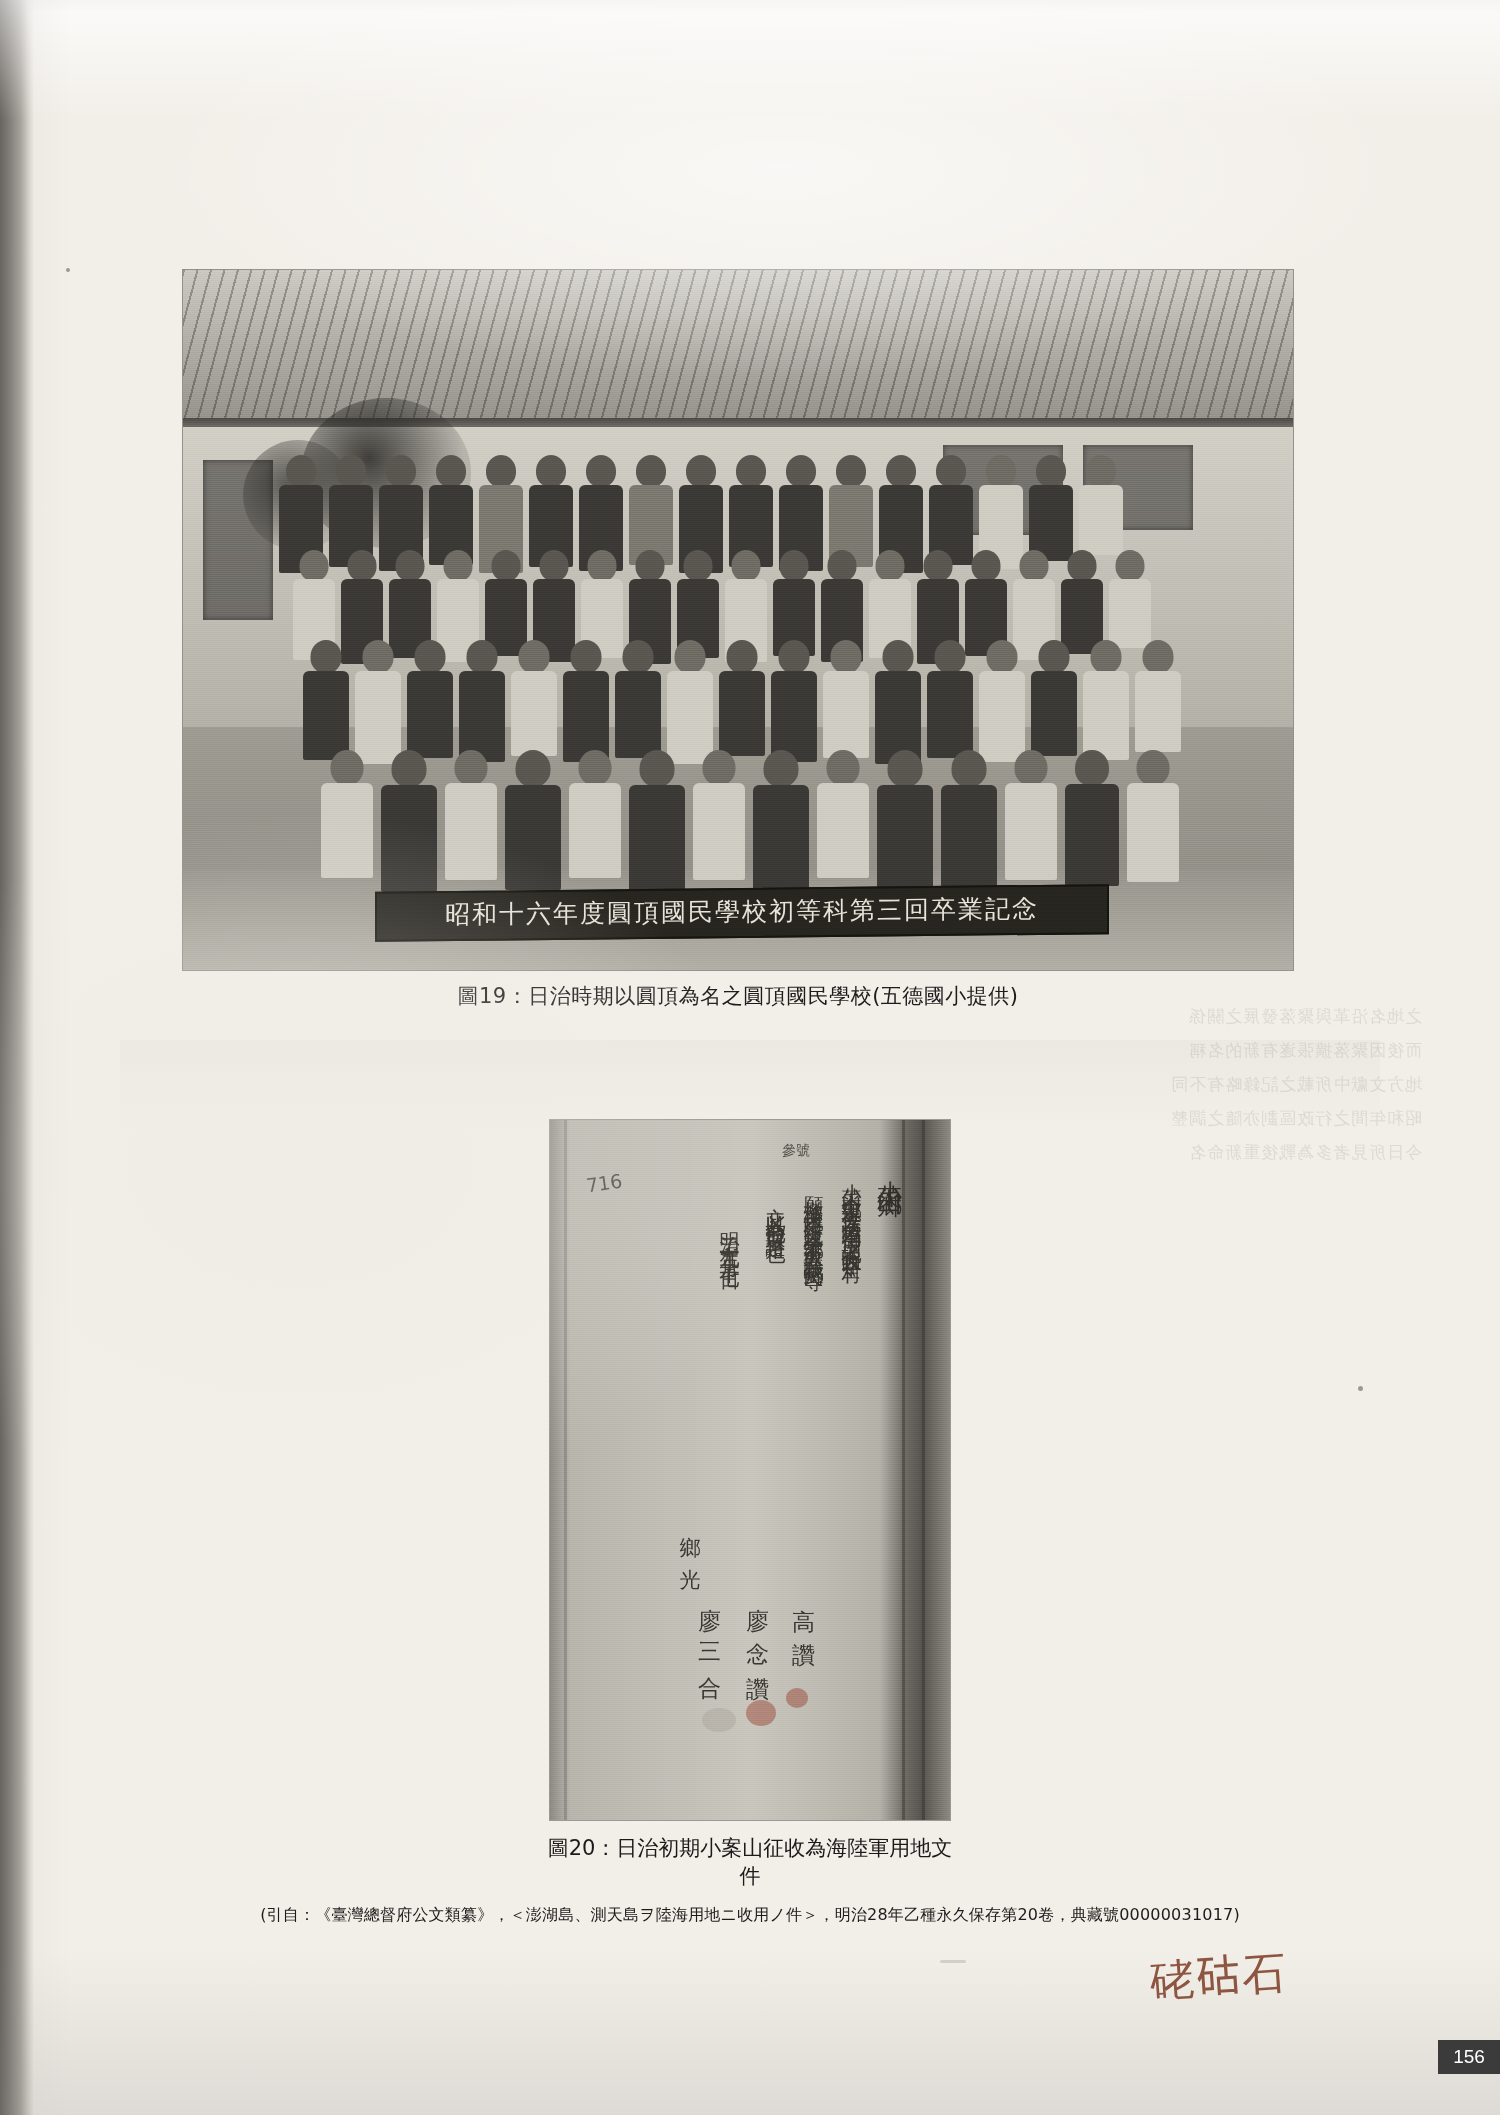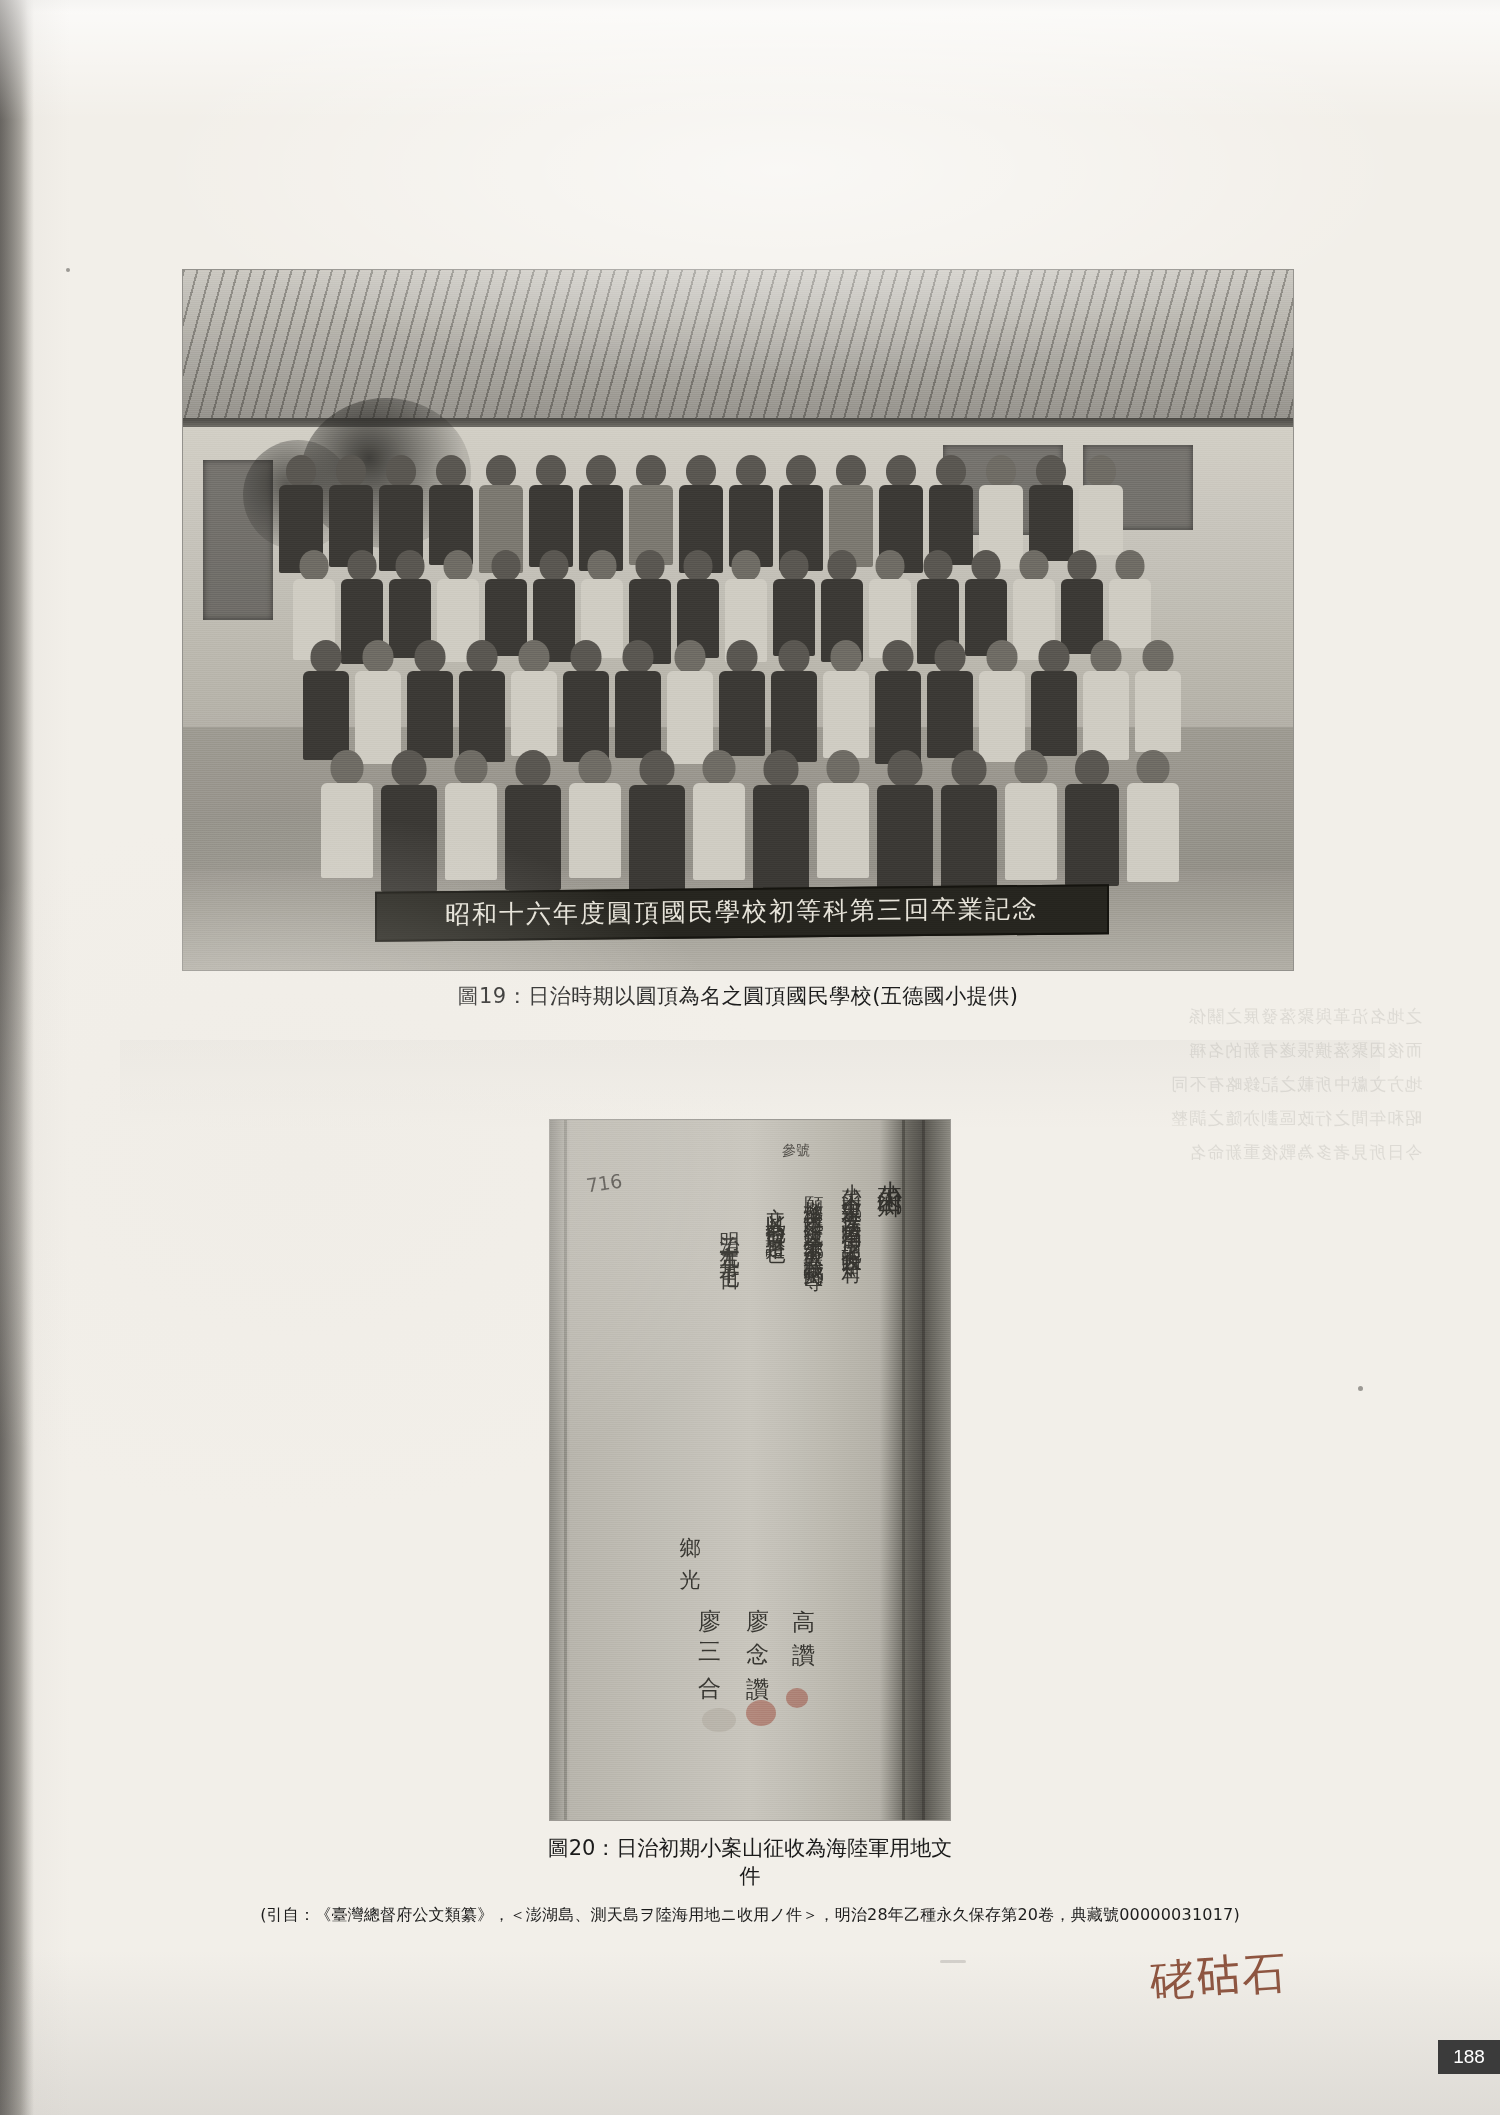--- a/index.html
+++ b/index.html
@@ -633,14 +633,14 @@
   </div>
 
   <div class="source-line">(引自：《臺灣總督府公文類纂》，＜澎湖島、測天島ヲ陸海用地ニ收用ノ件＞，明治28年乙種永久保存第20卷，典藏號00000031017)</div>
 
   <div class="seal">硓𥑮石</div>
 
   <div class="speck" style="left:66px; top:268px; width:4px; height:4px;"></div>
   <div class="speck" style="left:1358px; top:1386px; width:5px; height:5px;"></div>
   <div class="speck" style="left:940px; top:1960px; width:26px; height:3px; border-radius:2px; opacity:.35;"></div>
 
-  <div class="page-number">188</div>
+  <div class="page-number">156</div>
 </div>
 
 </body></html>

